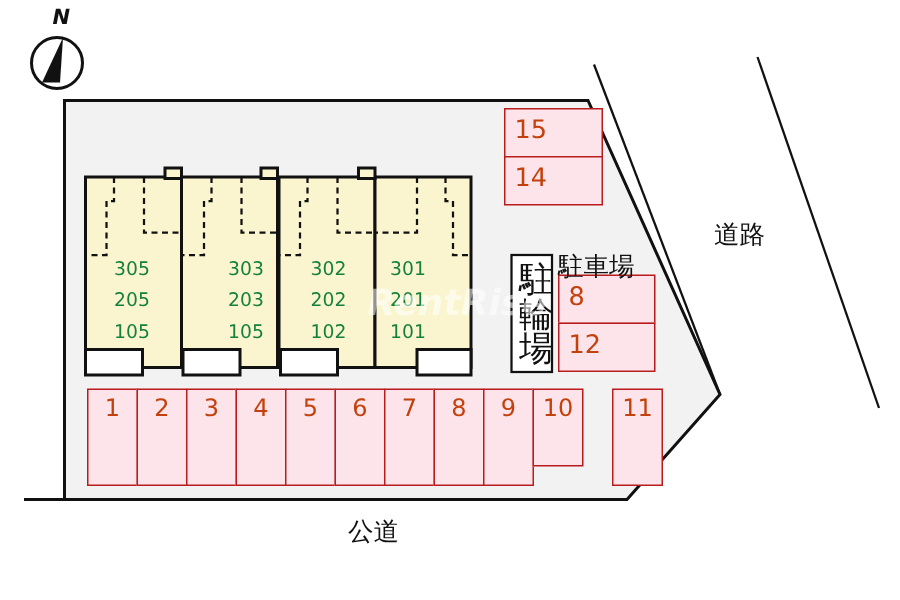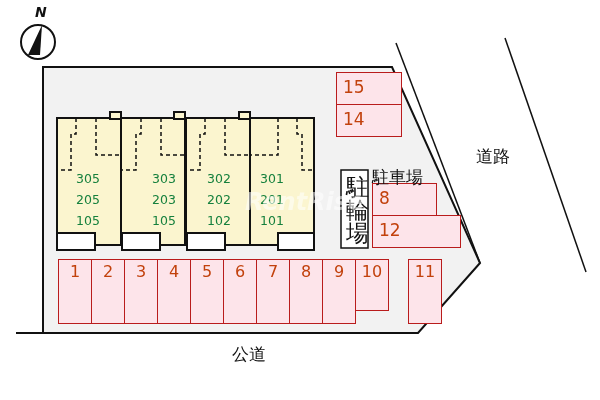--- a/index.html
+++ b/index.html
@@ -83,21 +83,21 @@
 
 <div class="spot h" style="left:336px;top:72px;width:66px;height:33px;">
     <span>15</span>
   </div>
 <div class="spot h" style="left:336px;top:104px;width:66px;height:33px;">
     <span>14</span>
   </div>
 <div class="spot h" style="left:372px;top:183px;width:65px;height:33px;">
     <span>8</span>
   </div>
-<div class="spot h" style="left:372px;top:215px;width:89px;height:33px;">
+<div class="spot h" style="left:372px;top:215px;width:65px;height:33px;">
     <span>12</span>
   </div>
 
 <div id="bottom-row">
     <div class="spot" style="left: 58px; top: 259px; width: 34px; height: 65px;">
       <span>1</span>
     </div>
     <div class="spot" style="left: 91px; top: 259px; width: 34px; height: 65px;">
       <span>2</span>
     </div>

